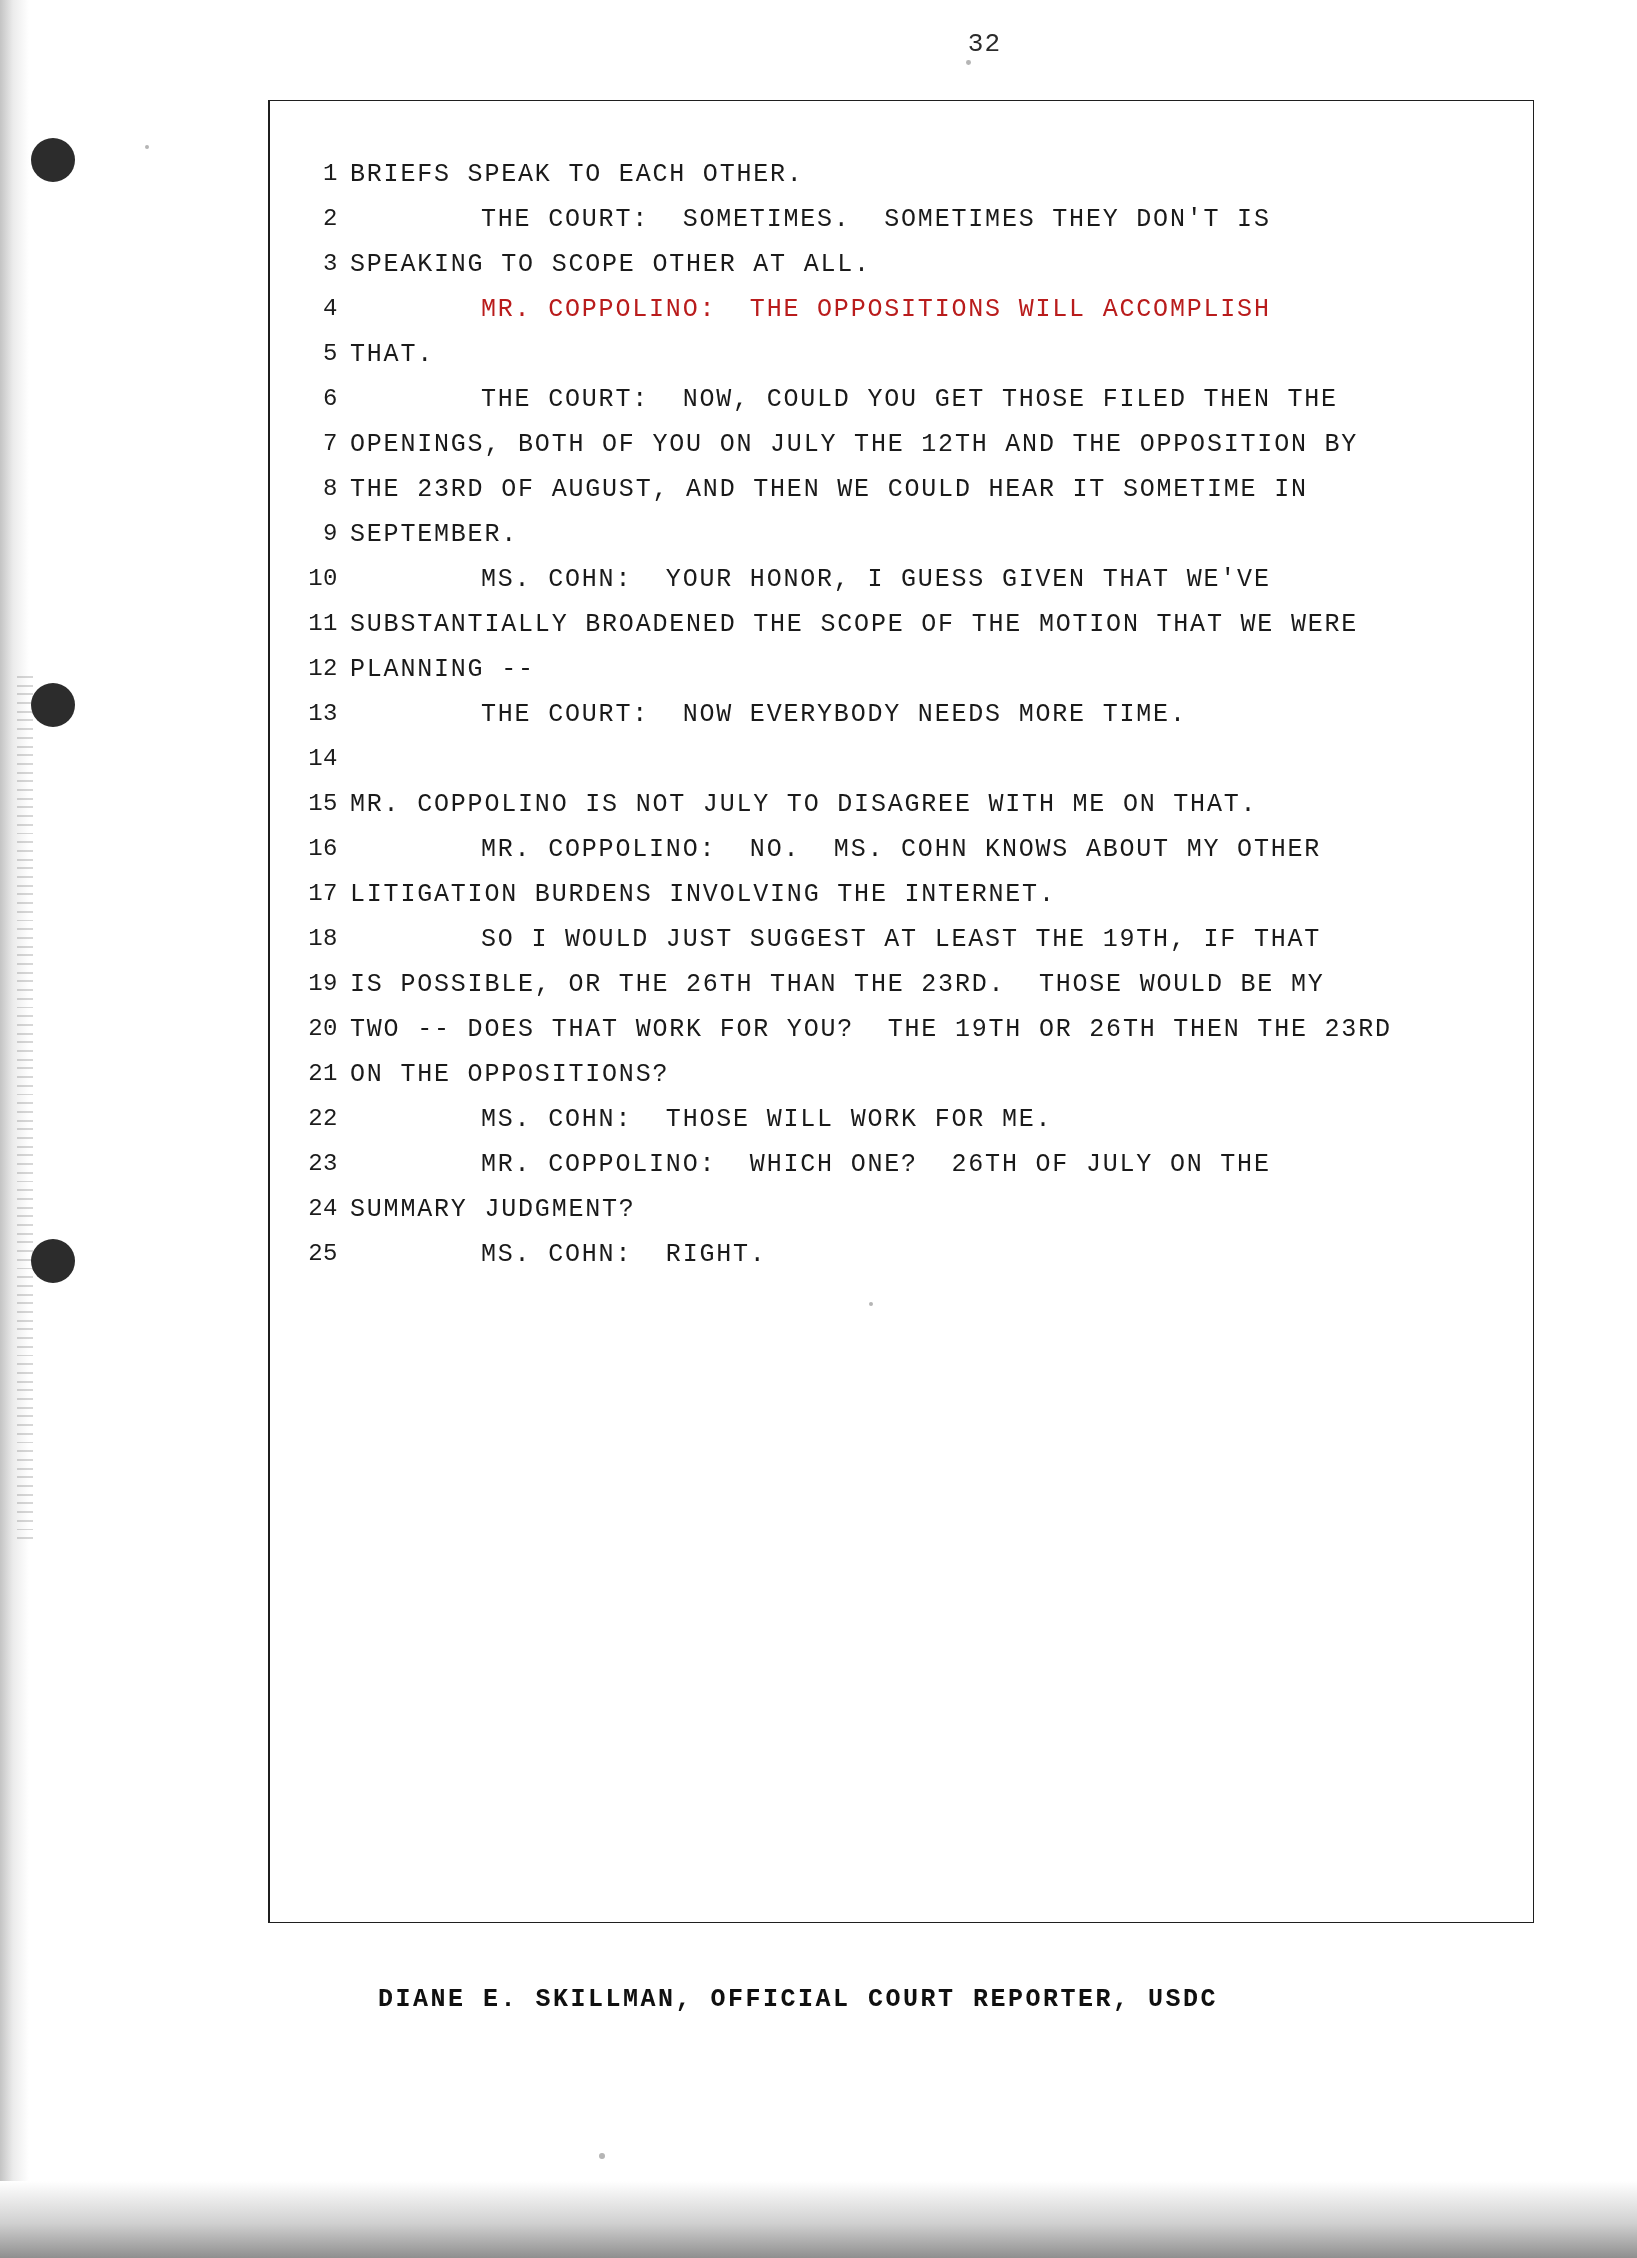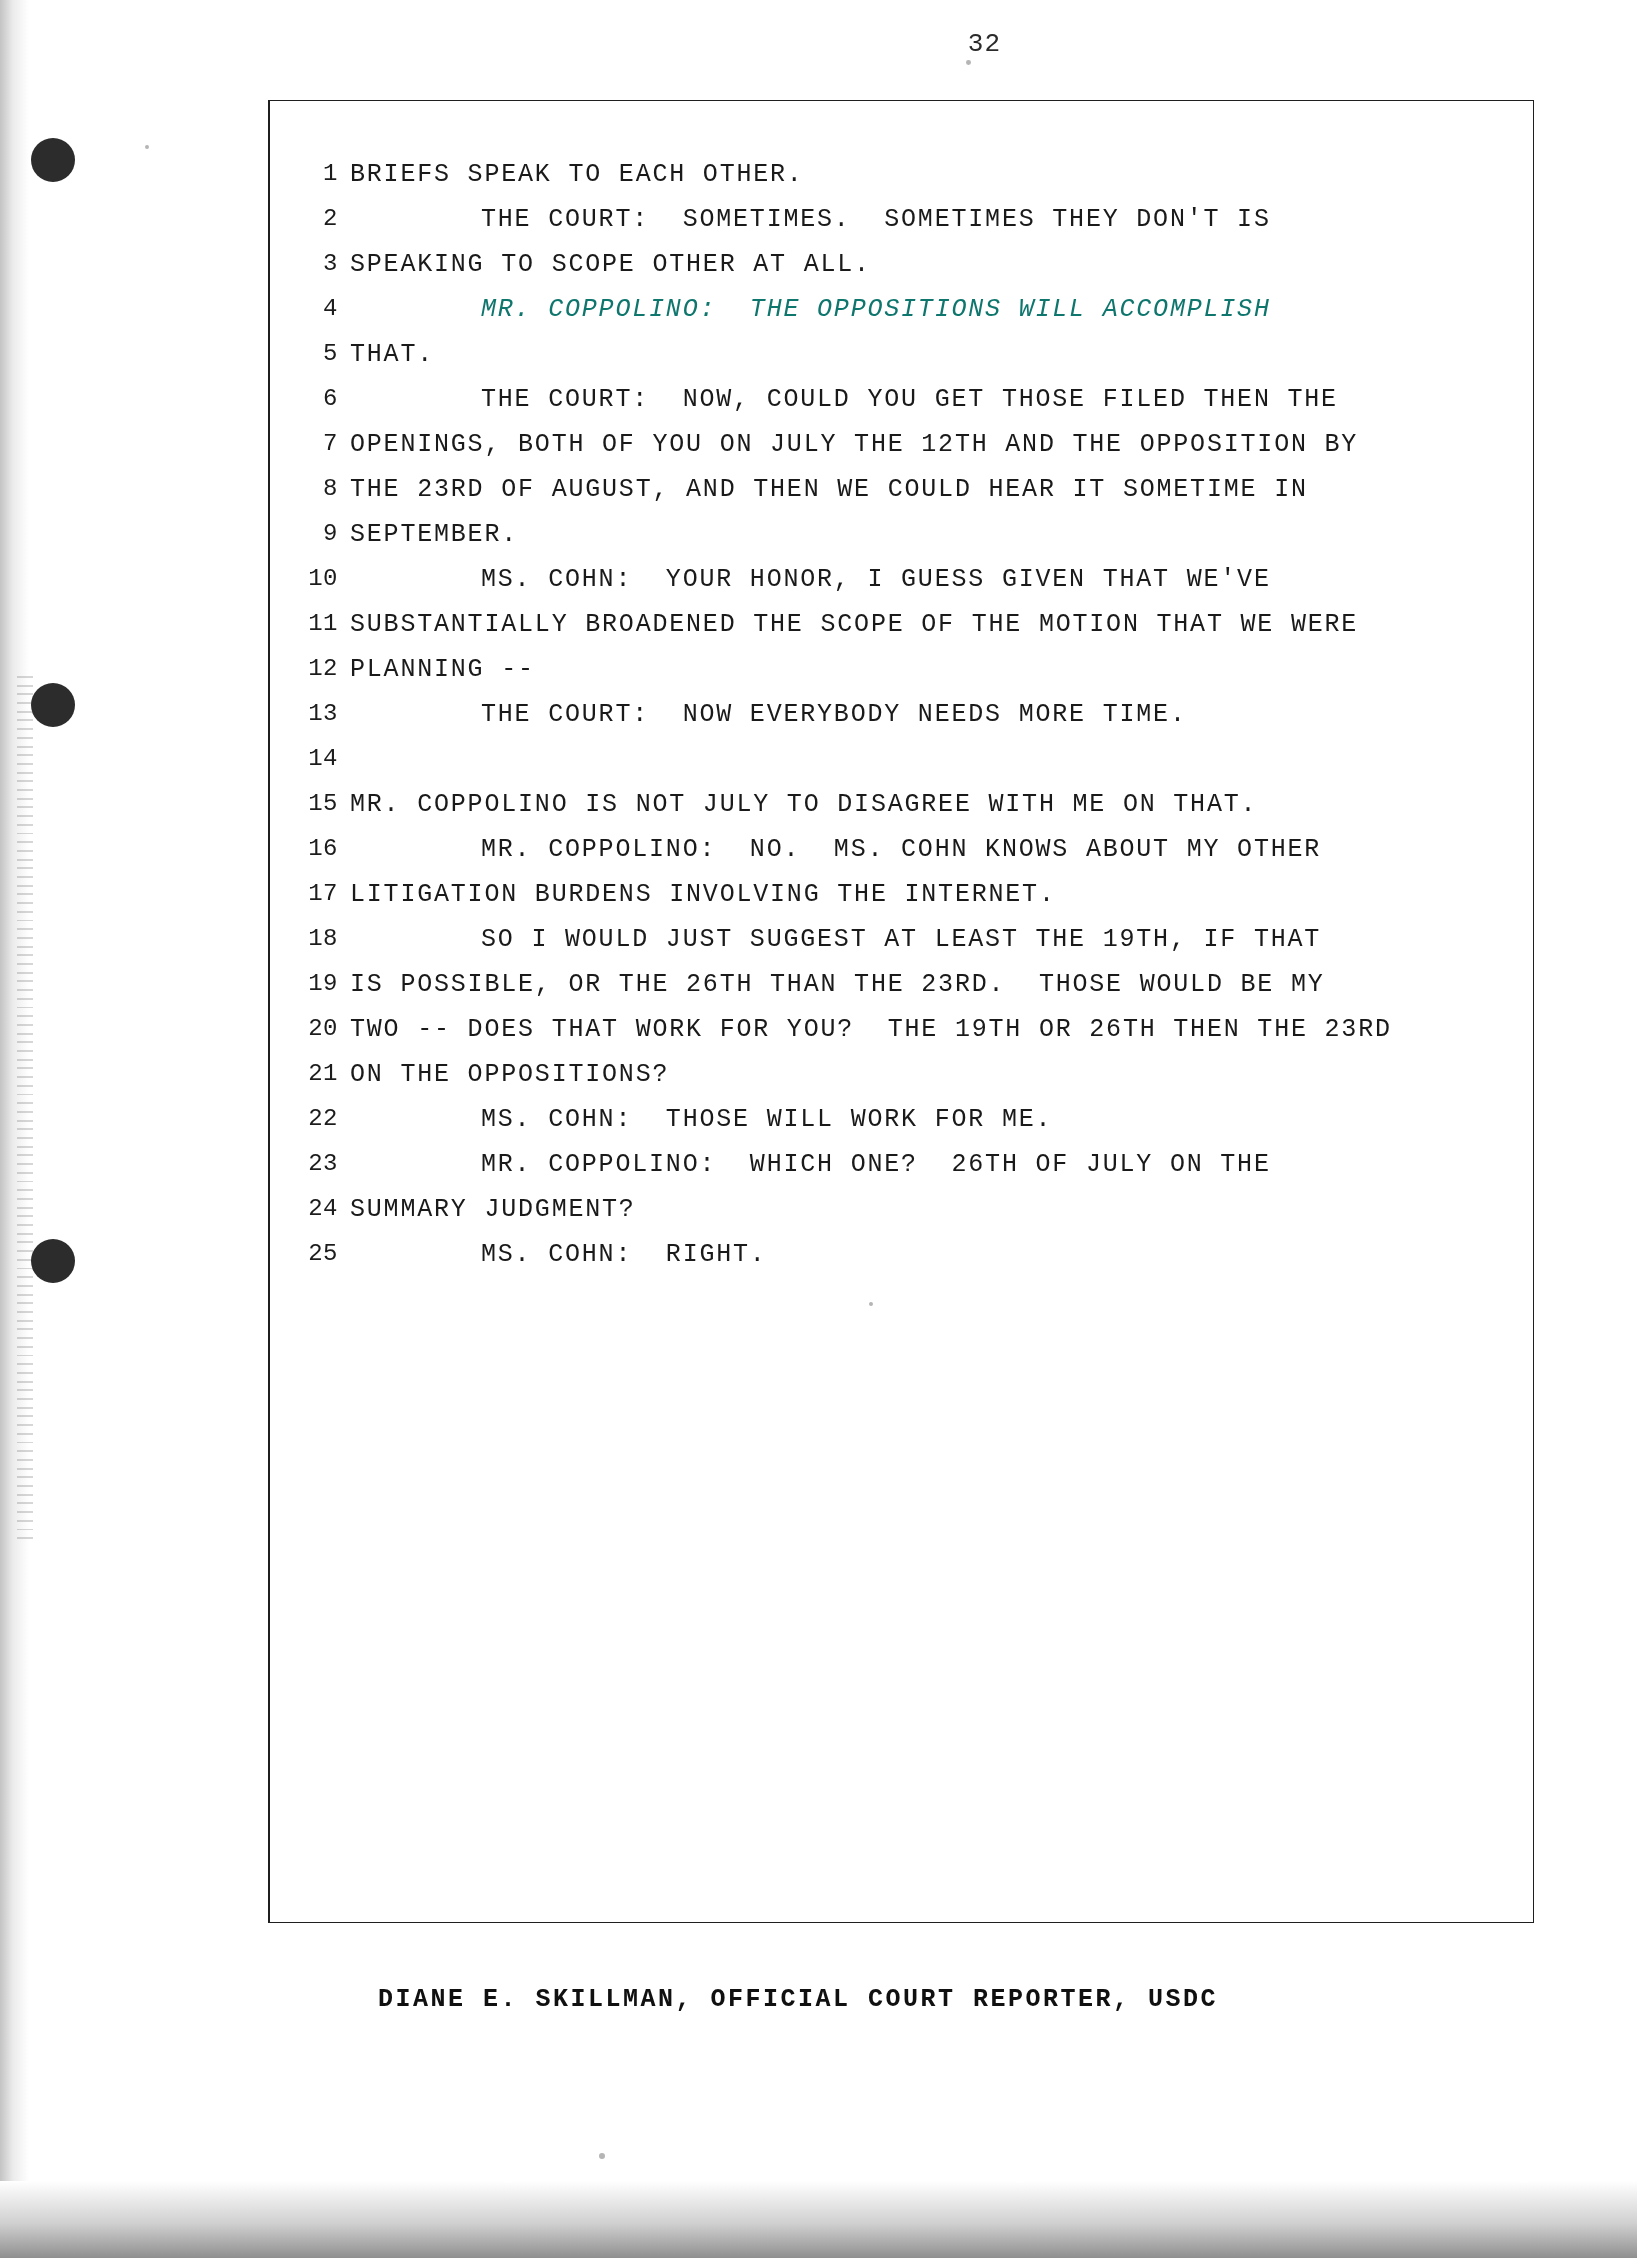--- a/index.html
+++ b/index.html
@@ -114,22 +114,21 @@
   .line-text {
     position: absolute;
     left: 82px;
     width: 1159px;
     font-size: 25px;
     letter-spacing: 1.8px;
     color: #1a1a1a;
     white-space: pre;
   }
   .line-text.faint {
-    color: #0f766e;
-    font-style: italic;
+    color: #b91c1c;
   }
   .indent {
     display: inline-block;
     width: 131px;
   }
 
   .footer {
     position: absolute;
     left: 0;
     top: 1985px;

